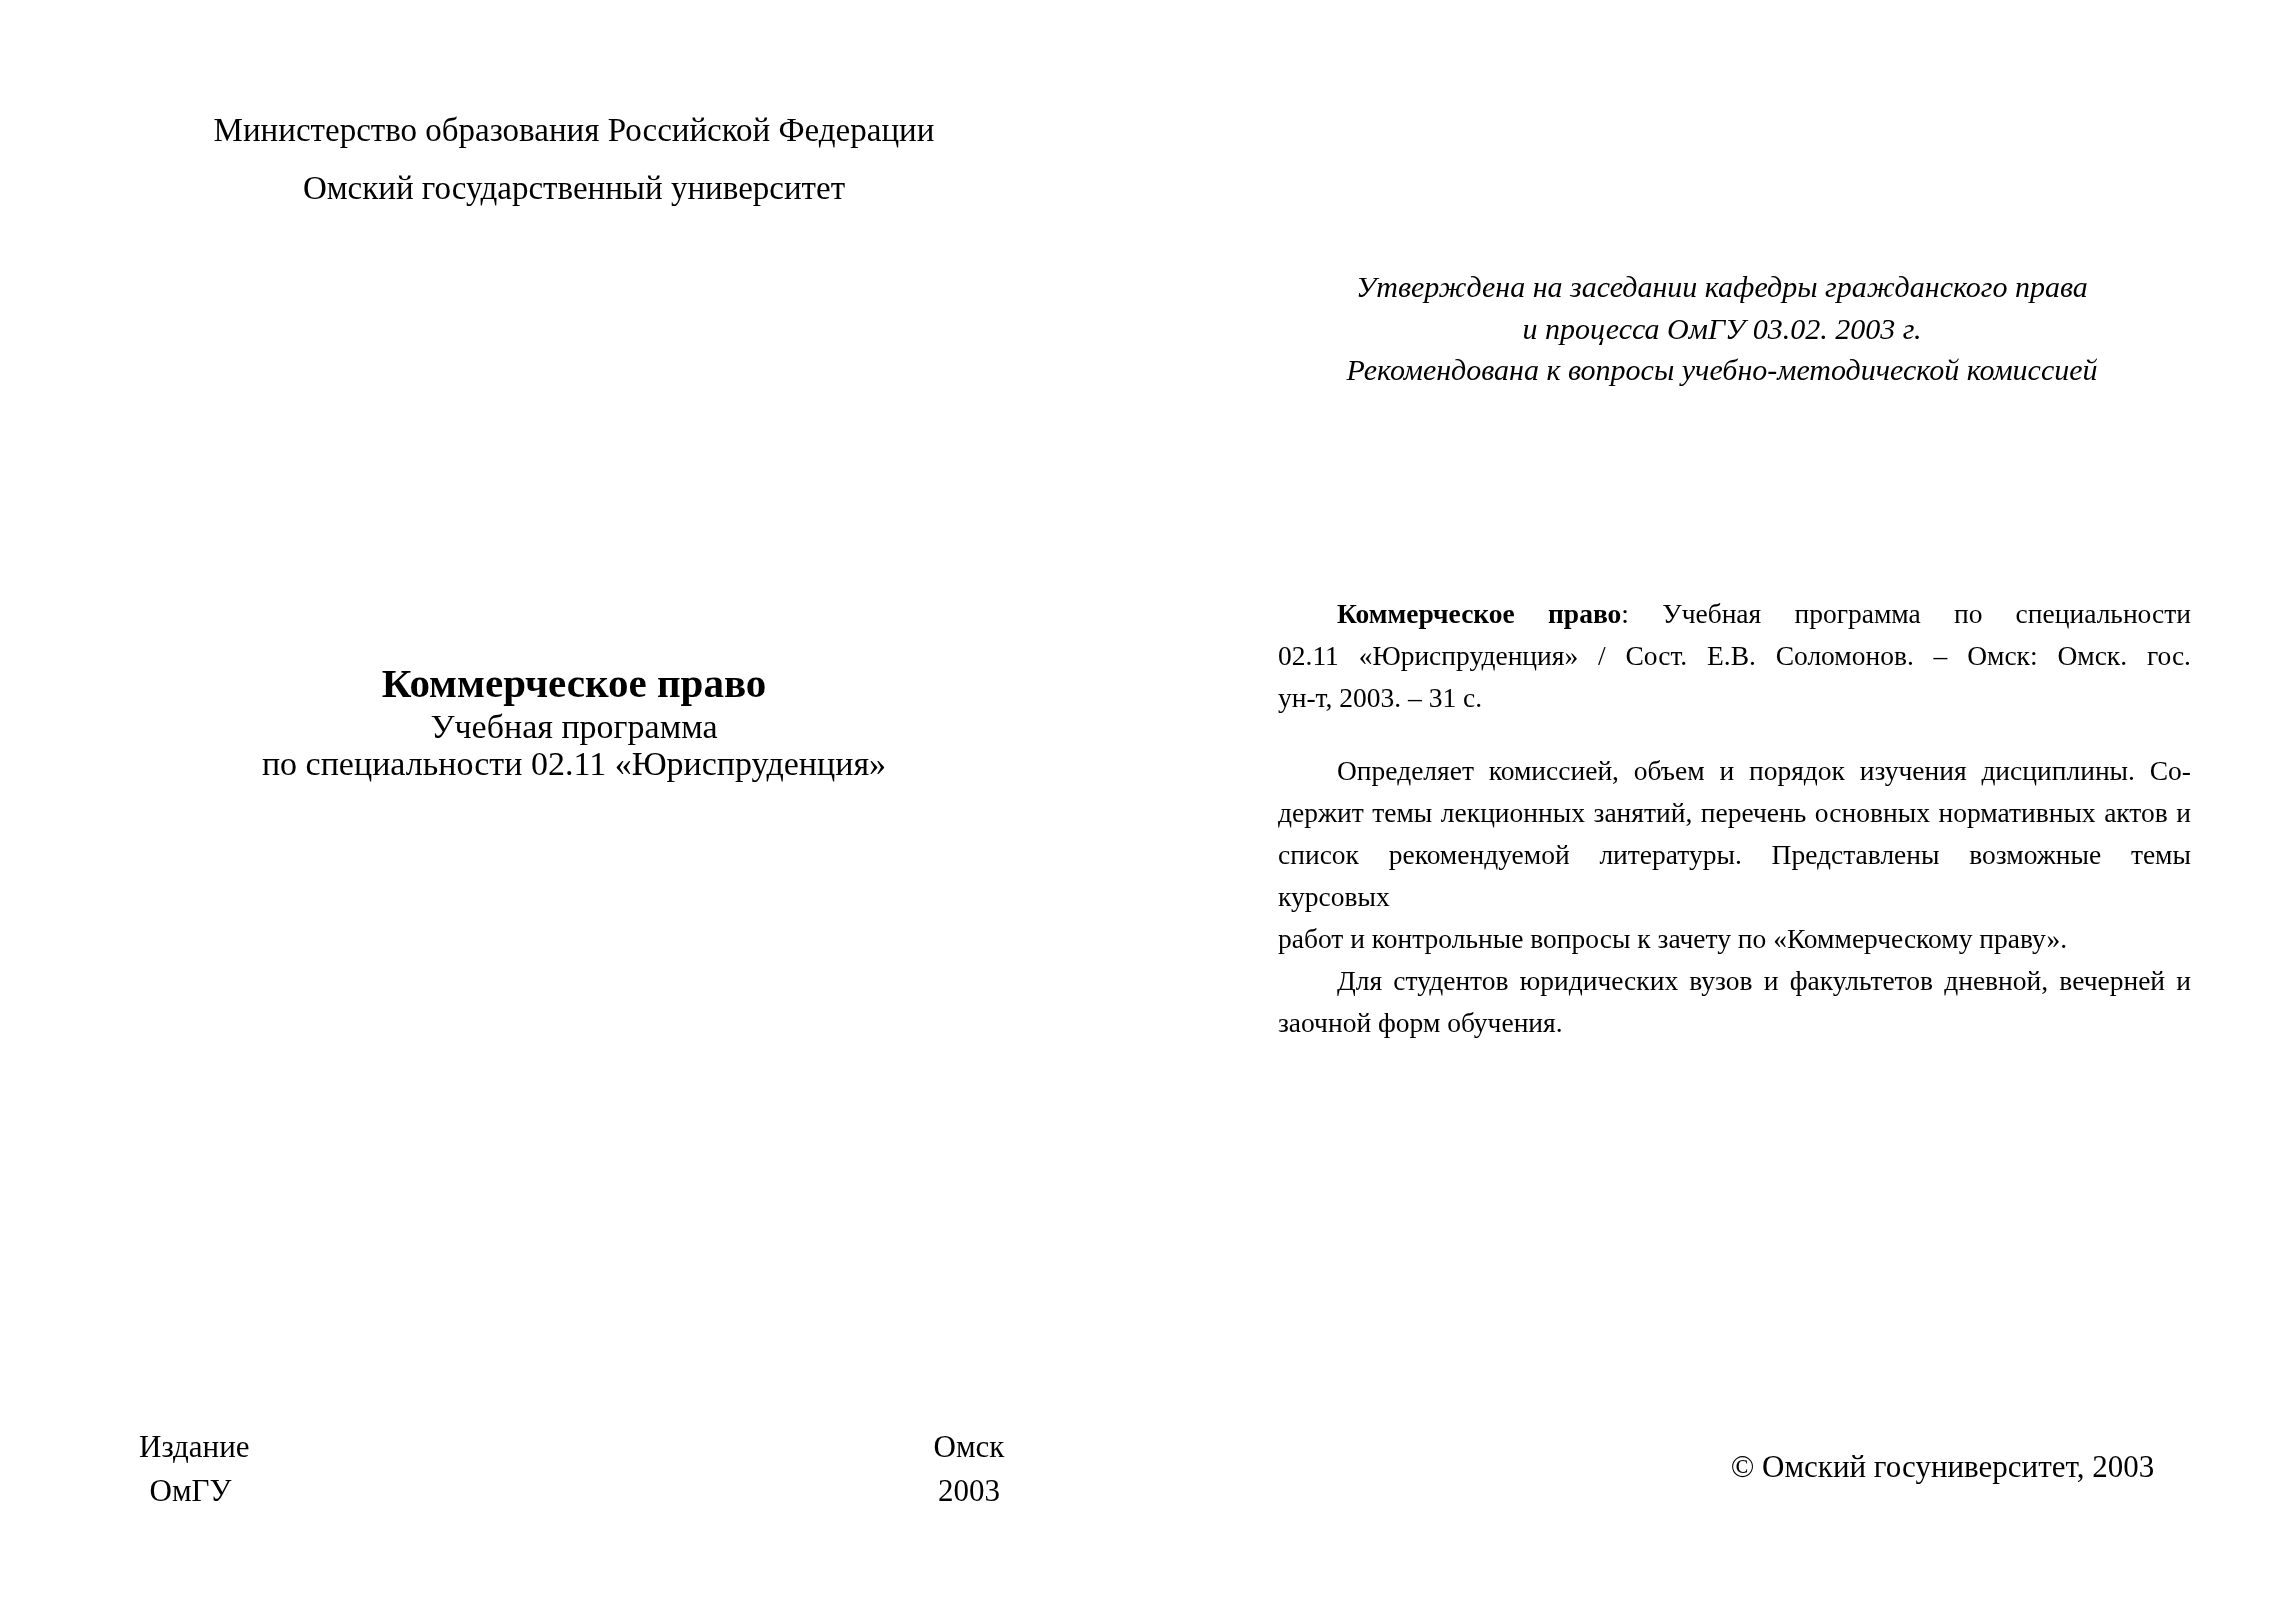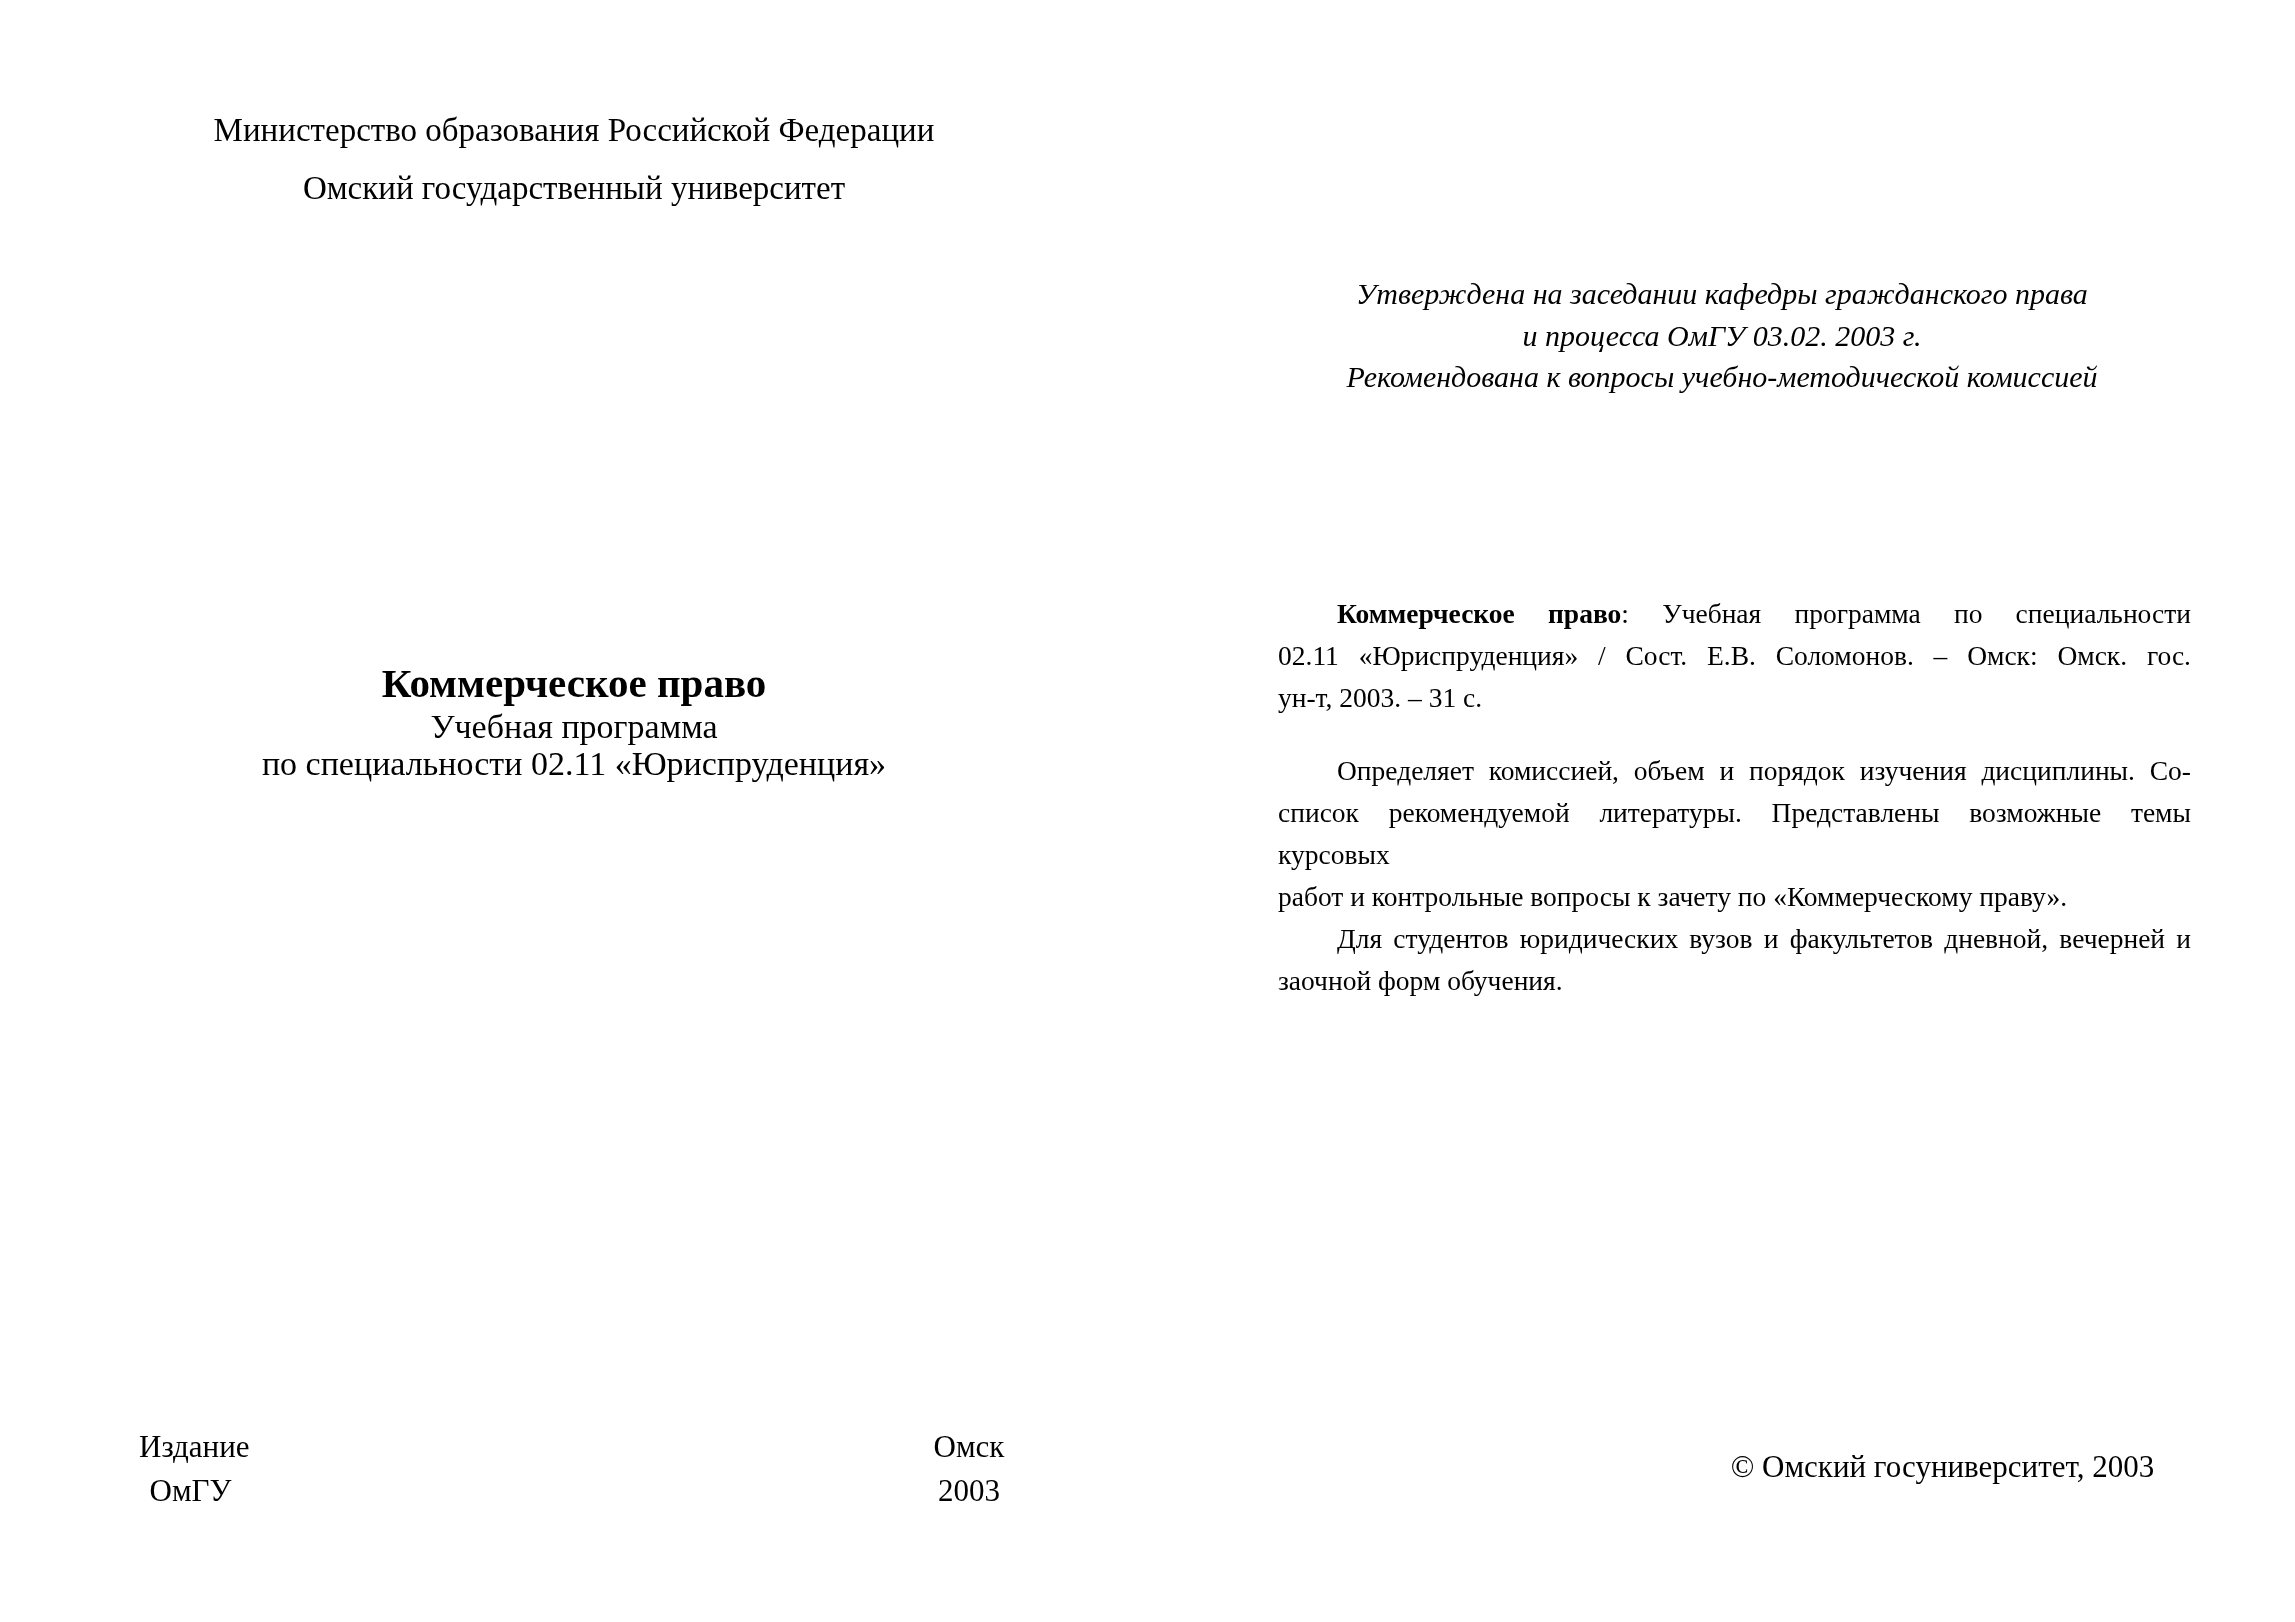--- a/index.html
+++ b/index.html
@@ -43,21 +43,20 @@
   .imprint {
     font-size: 31px;
     line-height: 44px;
   }
   .approval {
     left: 1148px; width: 1148px;
     font-style: italic;
     font-size: 30px;
     line-height: 42px;
     text-align: center;
-    margin-top: 7px;
   }
   .textblock {
     left: 1277px;
     width: 913px;
     font-size: 27.5px;
     line-height: 42px;
   }
   .jline {
     text-align: justify;
     text-align-last: justify;
@@ -110,20 +109,21 @@
   </div>
 
   <div class="abs textblock" style="left:130px; top:593px;">
     <div class="jline indent"><span class="bold">Коммерческое право</span><span>: Учебная программа по специальности</span></div>
     <div class="jline">02.11 «Юриспруденция» / Сост. Е.В. Соломонов. – Омск: Омск. гос.</div>
     <div class="lastline">ун-т, 2003. – 31 с.</div>
   </div>
 
   <div class="abs textblock" style="left:130px; top:750px;">
     <div class="jline indent">Определяет комиссией, объем и порядок изучения дисциплины. Со-</div>
+    <div class="jline">держит темы лекционных занятий, перечень основных нормативных актов и</div>
     <div class="jline">список рекомендуемой литературы. Представлены возможные темы курсовых</div>
     <div class="lastline">работ и контрольные вопросы к зачету по «Коммерческому праву».</div>
     <div class="jline indent">Для студентов юридических вузов и факультетов дневной, вечерней и</div>
     <div class="lastline">заочной форм обучения.</div>
   </div>
 
   <div class="abs copyright right-align" style="right:92px; top:1447px; width:523px;">© Омский госуниверситет, 2003</div>
 
 </div>
 

